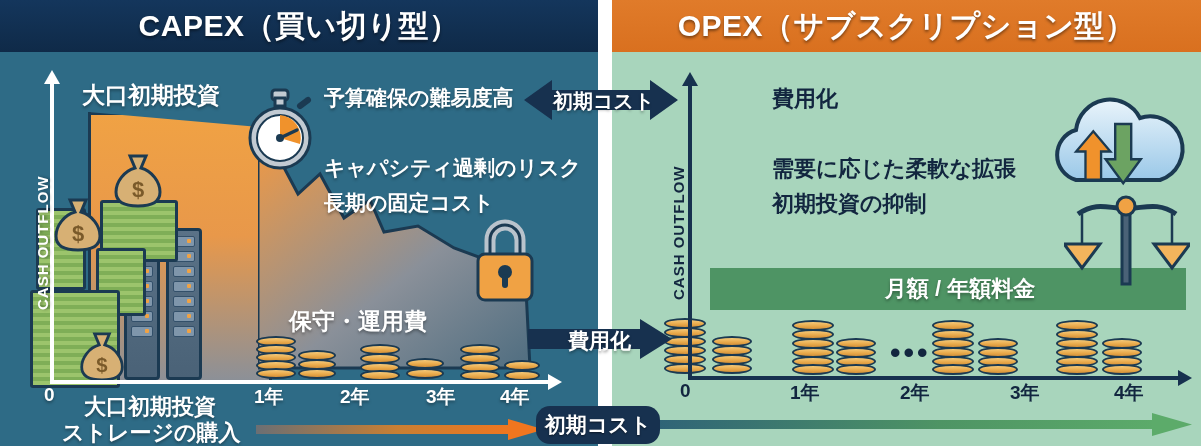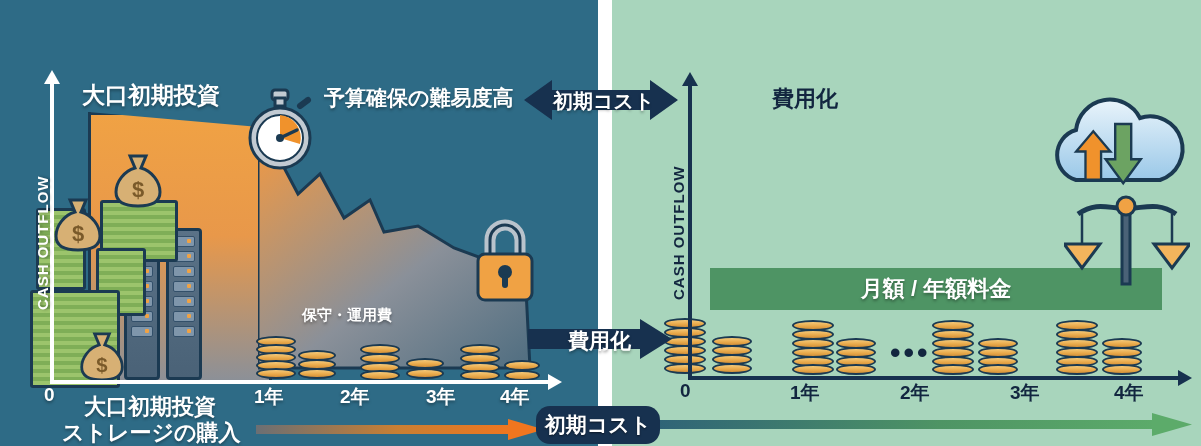--- a/index.html
+++ b/index.html
@@ -53,21 +53,21 @@
         border:3px solid #1b3a52;border-radius:3px;}
 
   .rack{position:absolute;background:linear-gradient(180deg,#5a7287 0%,#4a6277 100%);
         border:3px solid #1b3a52;border-radius:4px;padding:5px 4px;box-sizing:border-box;}
   .rack .slot{height:9px;margin-bottom:4px;background:#7f96ab;border:1.5px solid #33506a;border-radius:2px;position:relative;}
   .rack .slot::after{content:"";position:absolute;right:3px;top:2px;width:4px;height:4px;background:#f0a244;border-radius:1px;}
   .pill{position:absolute;background:#17314f;border-radius:14px;color:#fff;font-weight:bold;
         display:flex;align-items:center;justify-content:center;text-shadow:0 1px 2px rgba(0,0,0,.5);}
 
   .banner{position:absolute;background:#4e9464;display:flex;align-items:center;justify-content:center;
-          color:#fff;font-weight:bold;font-size:22px;text-shadow:0 2px 3px rgba(0,0,0,.35);}
+          color:#fff;font-weight:bold;font-size:22px;text-shadow:0 2px 3px rgba(0,0,0,.35);padding-left:24px;}
 
   .tick{position:absolute;font-weight:bold;}
   .ellipsis{position:absolute;color:#12263f;font-weight:bold;font-size:30px;letter-spacing:3px;}
 </style>
 </head>
 <body>
 
 <div class="stage">
 
   <div class="panel panel-left">
@@ -178,23 +178,25 @@
       <div class="head" style="border-bottom:14px solid #ffffff;"></div>
       <div class="stem" style="background:#ffffff;"></div>
     </div>
     <div class="axis-h" style="left:50px;top:380px;width:512px;">
       <div class="hstem" style="background:#ffffff;"></div>
       <div class="hhead" style="border-left:14px solid #ffffff;"></div>
     </div>
     <div class="ylabel white-txt" style="left:34px;top:310px;font-size:15px;">CASH OUTFLOW</div>
 
     <div class="lbl white-txt" style="left:82px;top:80px;font-size:23px;">大口初期投資</div>
-    <div class="lbl white-txt" style="left:302px;top:306px;font-size:15px;">保守・運用費</div>
+    <div class="lbl white-txt" style="left:289px;top:306px;font-size:23px;">保守・運用費</div>
 
     <div class="lbl white-txt" style="left:324px;top:84px;font-size:21px;">予算確保の難易度高</div>
+    <div class="lbl white-txt" style="left:324px;top:154px;font-size:21px;">キャパシティ過剰のリスク</div>
+    <div class="lbl white-txt" style="left:324px;top:189px;font-size:21px;">長期の固定コスト</div>
 
     <div class="tick white-txt" style="left:44px;top:384px;font-size:19px;">0</div>
     <div class="tick white-txt" style="left:254px;top:384px;font-size:19px;">1年</div>
     <div class="tick white-txt" style="left:340px;top:384px;font-size:19px;">2年</div>
     <div class="tick white-txt" style="left:426px;top:384px;font-size:19px;">3年</div>
     <div class="tick white-txt" style="left:500px;top:384px;font-size:19px;">4年</div>
 
     <div class="lbl white-txt" style="left:84px;top:392px;font-size:22px;">大口初期投資</div>
     <div class="lbl white-txt" style="left:62px;top:418px;font-size:22px;">ストレージの購入</div>
 
@@ -308,40 +310,48 @@
       <div class="head" style="border-bottom:14px solid #17314f;"></div>
       <div class="stem" style="background:#17314f;"></div>
     </div>
     <div class="axis-h" style="left:76px;top:376px;width:504px;">
       <div class="hstem" style="background:#17314f;"></div>
       <div class="hhead" style="border-left:14px solid #17314f;"></div>
     </div>
     <div class="ylabel dark-txt" style="left:58px;top:300px;font-size:15px;">CASH OUTFLOW</div>
 
     <div class="lbl dark-txt" style="left:160px;top:84px;font-size:22px;">費用化</div>
+    <div class="lbl dark-txt" style="left:160px;top:154px;font-size:22px;">需要に応じた柔軟な拡張</div>
+    <div class="lbl dark-txt" style="left:160px;top:189px;font-size:22px;">初期投資の抑制</div>
 
     <div class="tick dark-txt" style="left:68px;top:380px;font-size:19px;">0</div>
     <div class="tick dark-txt" style="left:178px;top:380px;font-size:19px;">1年</div>
     <div class="tick dark-txt" style="left:288px;top:380px;font-size:19px;">2年</div>
     <div class="tick dark-txt" style="left:398px;top:380px;font-size:19px;">3年</div>
     <div class="tick dark-txt" style="left:502px;top:380px;font-size:19px;">4年</div>
 
     <svg style="position:absolute;left:0px;top:412px;width:580px;height:26px;" viewBox="0 0 580 26">
       <defs>
         <linearGradient id="ggr" x1="0" y1="0" x2="1" y2="0">
           <stop offset="0%" stop-color="#2a5c7a"></stop>
           <stop offset="60%" stop-color="#4e9464"></stop>
           <stop offset="100%" stop-color="#5cab6a"></stop>
         </linearGradient>
       </defs>
       <rect x="0" y="8" width="546" height="9" fill="url(#ggr)"></rect>
       <path d="M540,1 L580,12.5 L540,24 Z" fill="#5cab6a"></path>
     </svg>
   </div>
 
+  <div class="hdr hdr-left">
+    <span>CAPEX（買い切り型）</span>
+  </div>
+  <div class="hdr hdr-right">
+    <span>OPEX（サブスクリプション型）</span>
+  </div>
 
   <svg style="position:absolute;left:524px;top:76px;width:154px;height:48px;" viewBox="0 0 154 48">
     <path d="M0,24 L28,4 L28,14 L126,14 L126,4 L154,24 L126,44 L126,34 L28,34 L28,44 Z" fill="#17314f"></path>
   </svg>
   <div class="lbl white-txt" style="left:553px;top:88px;font-size:20px;z-index:4;">初期コスト</div>
 
   <svg style="position:absolute;left:528px;top:316px;width:144px;height:46px;" viewBox="0 0 144 46">
     <path d="M0,13 L112,13 L112,3 L144,23 L112,43 L112,33 L0,33 Z" fill="#17314f"></path>
   </svg>
   <div class="lbl white-txt" style="left:568px;top:327px;font-size:21px;z-index:4;">費用化</div>

